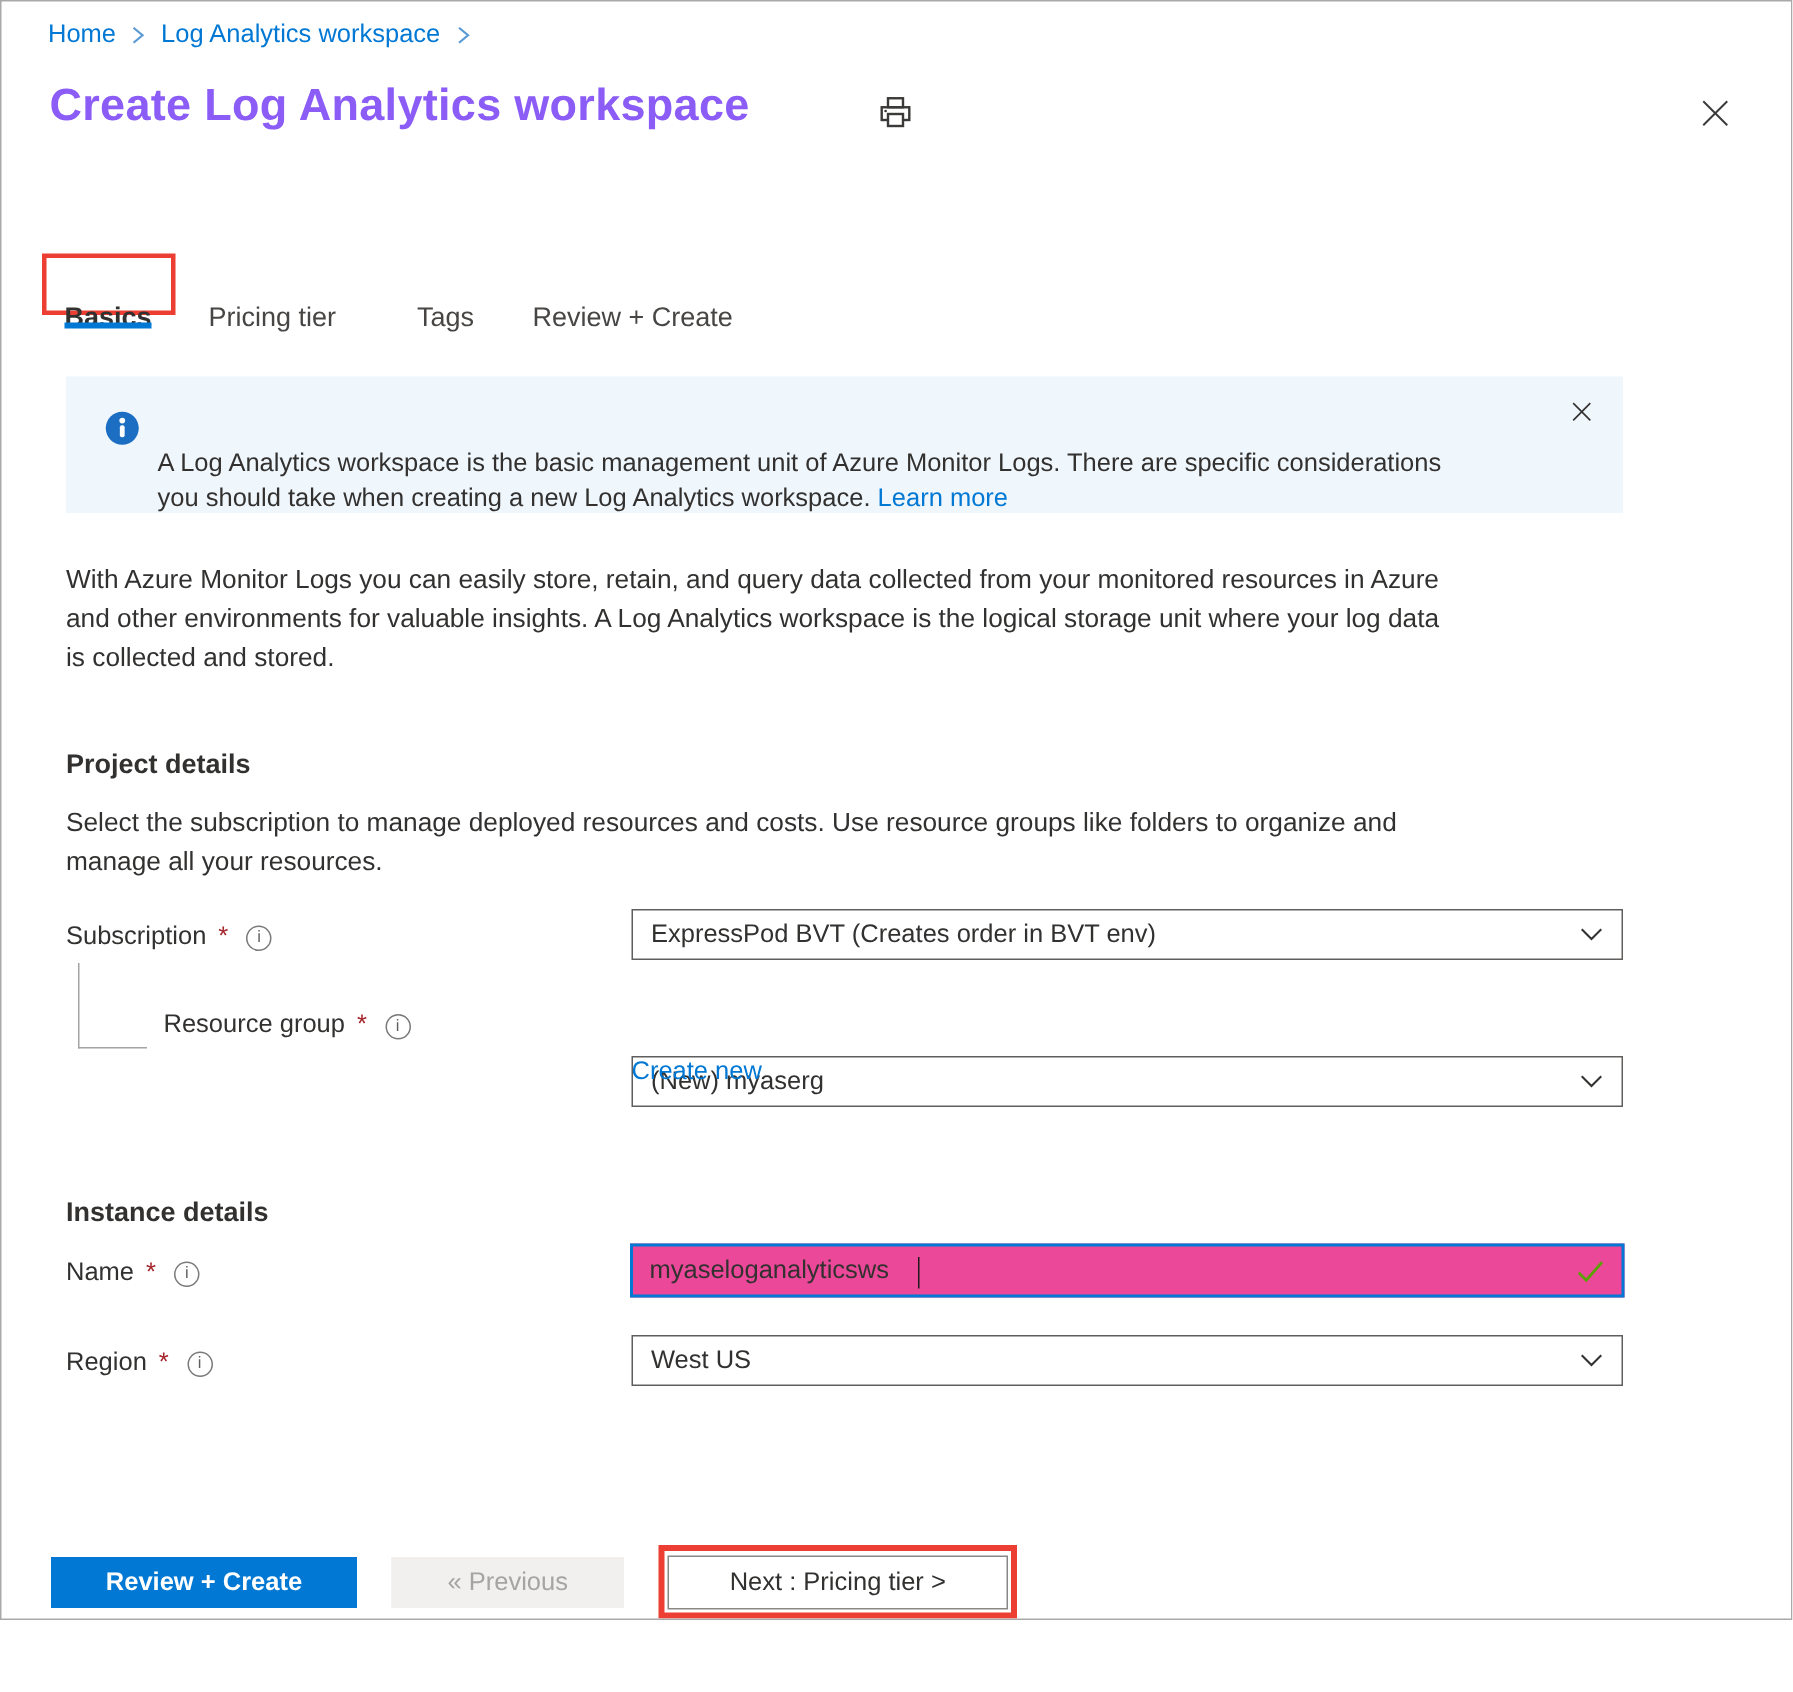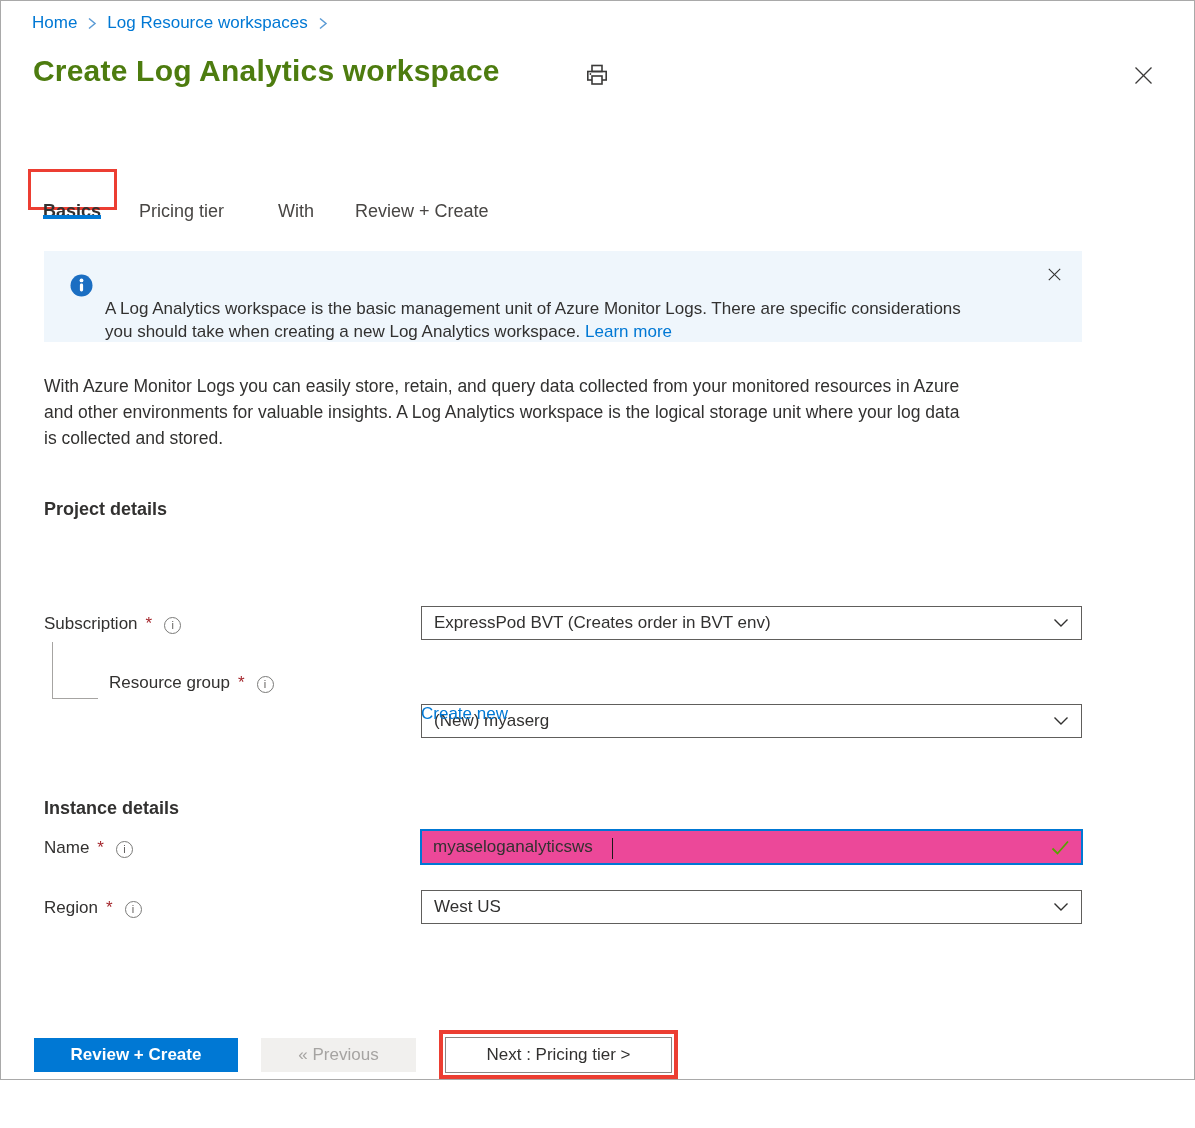--- a/index.html
+++ b/index.html
@@ -10,21 +10,21 @@
     position:relative; width:1195px; height:1080px; background:#fff;
     border:1px solid #a9a9a9; overflow:hidden;
   }
 
   
   .breadcrumb { position:absolute; left:31px; top:12px; display:flex; align-items:center; gap:10px; font-size:17px; }
   .breadcrumb a { color:var(--link,#0078d4); text-decoration:none; cursor:pointer; }
   .crumb-sep { display:flex; align-items:center; }
 
   
-  .page-title { position:absolute; left:32px; top:53px; font-size:30px; font-weight:700; color:#4d7c0f; letter-spacing:0.2px; }
+  .page-title { position:absolute; left:32px; top:53px; font-size:30px; font-weight:700; color:#8b5cf6; letter-spacing:0.2px; }
   .print-icon { position:absolute; left:584px; top:62px; }
   .blade-close { position:absolute; left:1128px; top:60px; width:28px; height:28px; background:none; border:none; cursor:pointer; display:flex; align-items:center; justify-content:center; }
 
   
   .tab { position:absolute; top:200px; font-size:18px; color:#484644; cursor:pointer; background:none; border:none; font-family:Liberation Sans, sans-serif; }
   .tab.active { color:var(--text,#323130); font-weight:700; }
   .tab-basics { left:42px; }
   .tab-pricing { left:138px; }
   .tab-tags { left:277px; }
   .tab-review { left:354px; }
@@ -98,21 +98,21 @@
 
 <div class="page">
 
   <nav class="breadcrumb">
     <a>Home</a>
     <span class="crumb-sep">
       <svg width="10" height="13" viewBox="0 0 10 13">
           <polyline points="2,1.5 8,6.5 2,11.5" fill="none" stroke="#5b9bd5" stroke-width="1.5"></polyline>
         </svg>
     </span>
-    <a>Log Resource workspaces</a>
+    <a>Log Analytics workspace</a>
     <span class="crumb-sep">
       <svg width="10" height="13" viewBox="0 0 10 13">
           <polyline points="2,1.5 8,6.5 2,11.5" fill="none" stroke="#5b9bd5" stroke-width="1.5"></polyline>
         </svg>
     </span>
   </nav>
 
   <h1 class="page-title">Create Log Analytics workspace</h1>
   <span class="print-icon">
     <svg width="24" height="24" viewBox="0 0 24 24">
@@ -126,21 +126,21 @@
     <svg width="19" height="19" viewBox="0 0 19 19">
       <line x1="1.5" y1="1.5" x2="17.5" y2="17.5" stroke="#3b3a39" stroke-width="1.3"></line>
       <line x1="17.5" y1="1.5" x2="1.5" y2="17.5" stroke="#3b3a39" stroke-width="1.3"></line>
     </svg>
   </button>
 
   <div class="basics-highlight"></div>
   <button class="tab tab-basics active">Basics</button>
   <div class="tab-underline"></div>
   <button class="tab tab-pricing">Pricing tier</button>
-  <button class="tab tab-tags">With</button>
+  <button class="tab tab-tags">Tags</button>
   <button class="tab tab-review">Review + Create</button>
 
   <div class="banner">
     <span class="banner-info-icon">
       <svg width="23" height="23" viewBox="0 0 23 23">
         <circle cx="11.5" cy="11.5" r="11" fill="#1b6ec2"></circle>
         <circle cx="11.5" cy="6.4" r="1.9" fill="#ffffff"></circle>
         <rect x="9.9" y="9.5" width="3.2" height="8" rx="1.4" fill="#ffffff"></rect>
       </svg>
     </span>
@@ -154,20 +154,22 @@
         <line x1="12.2" y1="0.8" x2="0.8" y2="12.2" stroke="#323130" stroke-width="1.1"></line>
       </svg>
     </button>
   </div>
 
   <p class="intro">With Azure Monitor Logs you can easily store, retain, and query data collected from your monitored resources in Azure
 and other environments for valuable insights. A Log Analytics workspace is the logical storage unit where your log data
 is collected and stored.</p>
 
   <h2 class="section-heading proj-heading">Project details</h2>
+  <p class="proj-desc">Select the subscription to manage deployed resources and costs. Use resource groups like folders to organize and
+manage all your resources.</p>
 
   <div class="field-label lbl-subscription">
     <span>Subscription</span>
       <span class="req">*</span>
     <span class="info-outline">i</span>
   </div>
   <div class="dropdown dd-subscription">
     <span class="dd-value">ExpressPod BVT (Creates order in BVT env)</span>
     <span class="chev">
       <svg width="16" height="10" viewBox="0 0 16 10">

